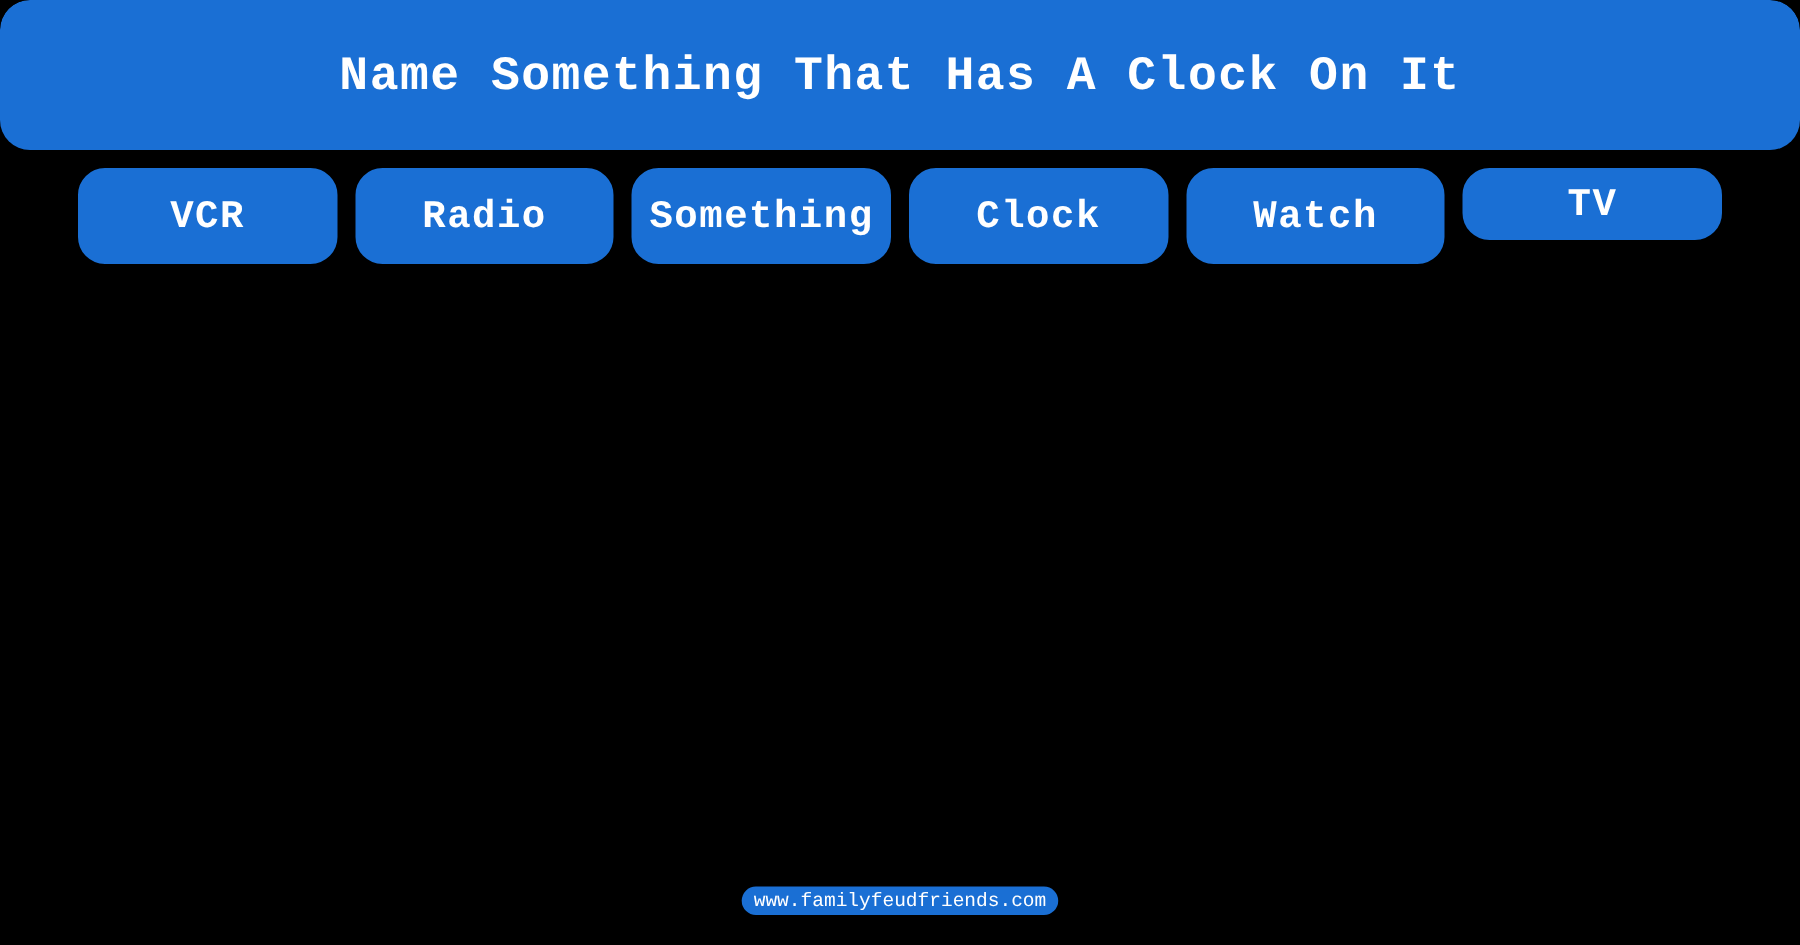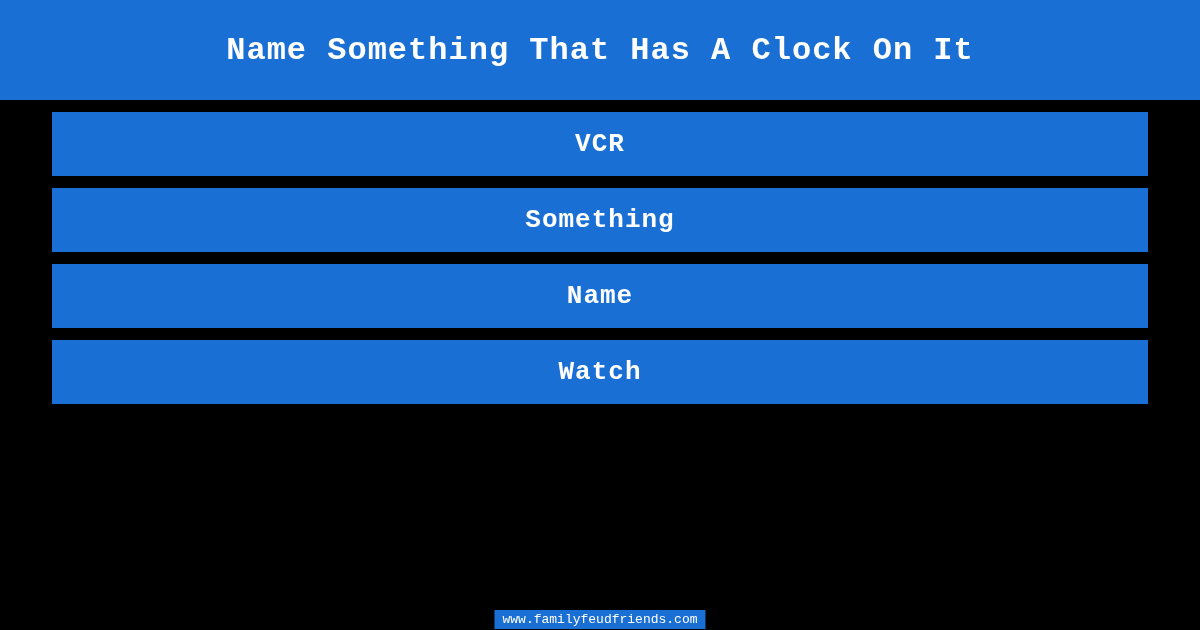--- a/index.html
+++ b/index.html
@@ -1,18 +1,19 @@
 <!DOCTYPE html>
 <html><head>
   <meta charset="utf-8">
   <style>
     * {
       margin: 0;
       padding: 0;
       box-sizing: border-box;
+      border-radius: 20px;
     }
 
     body {
       width: 1200px;
       height: 630px;
       overflow: hidden;
       font-family: 'Courier New', Courier, monospace;
       background-color: #000;
       display: flex;
       flex-direction: column;
@@ -34,21 +35,21 @@
       font-weight: bold;
       font-family: 'Courier New', Courier, monospace;
       text-align: center;
       letter-spacing: 1px;
     }
 
     .content-area {
       background-color: #000;
       flex: 1;
       display: flex;
-      flex-direction: column;
+      flex-direction: row;
       padding: 10px 50px 0 50px;
       gap: 8px;
       position: relative;
     }
 
     .answer-row {
       background-color: #1a6fd4;
       border: 2px solid #000;
       width: 100%;
       height: 68px;
@@ -61,21 +62,21 @@
     .answer-label {
       color: white;
       font-size: 26px;
       font-weight: bold;
       font-family: 'Courier New', Courier, monospace;
       letter-spacing: 1px;
     }
 
     .footer-url {
       position: absolute;
-      bottom: 1px;
+      bottom: 20px;
       left: 50%;
       transform: translateX(-50%);
       color: white;
       font-size: 13px;
       font-family: 'Courier New', Courier, monospace;
       background-color: #1a6fd4;
       padding: 2px 8px;
       white-space: nowrap;
     }
 
@@ -96,25 +97,31 @@
 
 <div class="header">
   <span class="header-title">Name Something That Has A Clock On It</span>
 </div>
 
 <div class="content-area">
   <div class="answer-row">
     <span class="answer-label">VCR</span>
   </div>
   <div class="answer-row">
+    <span class="answer-label">Radio</span>
+  </div>
+  <div class="answer-row">
     <span class="answer-label">Something</span>
   </div>
   <div class="answer-row">
-    <span class="answer-label">Name</span>
+    <span class="answer-label">Clock</span>
   </div>
   <div class="answer-row">
     <span class="answer-label">Watch</span>
+  </div>
+  <div class="answer-row-partial">
+    <span class="answer-label">TV</span>
   </div>
 
   <div class="footer-url">
     <span>www.familyfeudfriends.com</span>
   </div>
 </div>
 
 </body></html>

